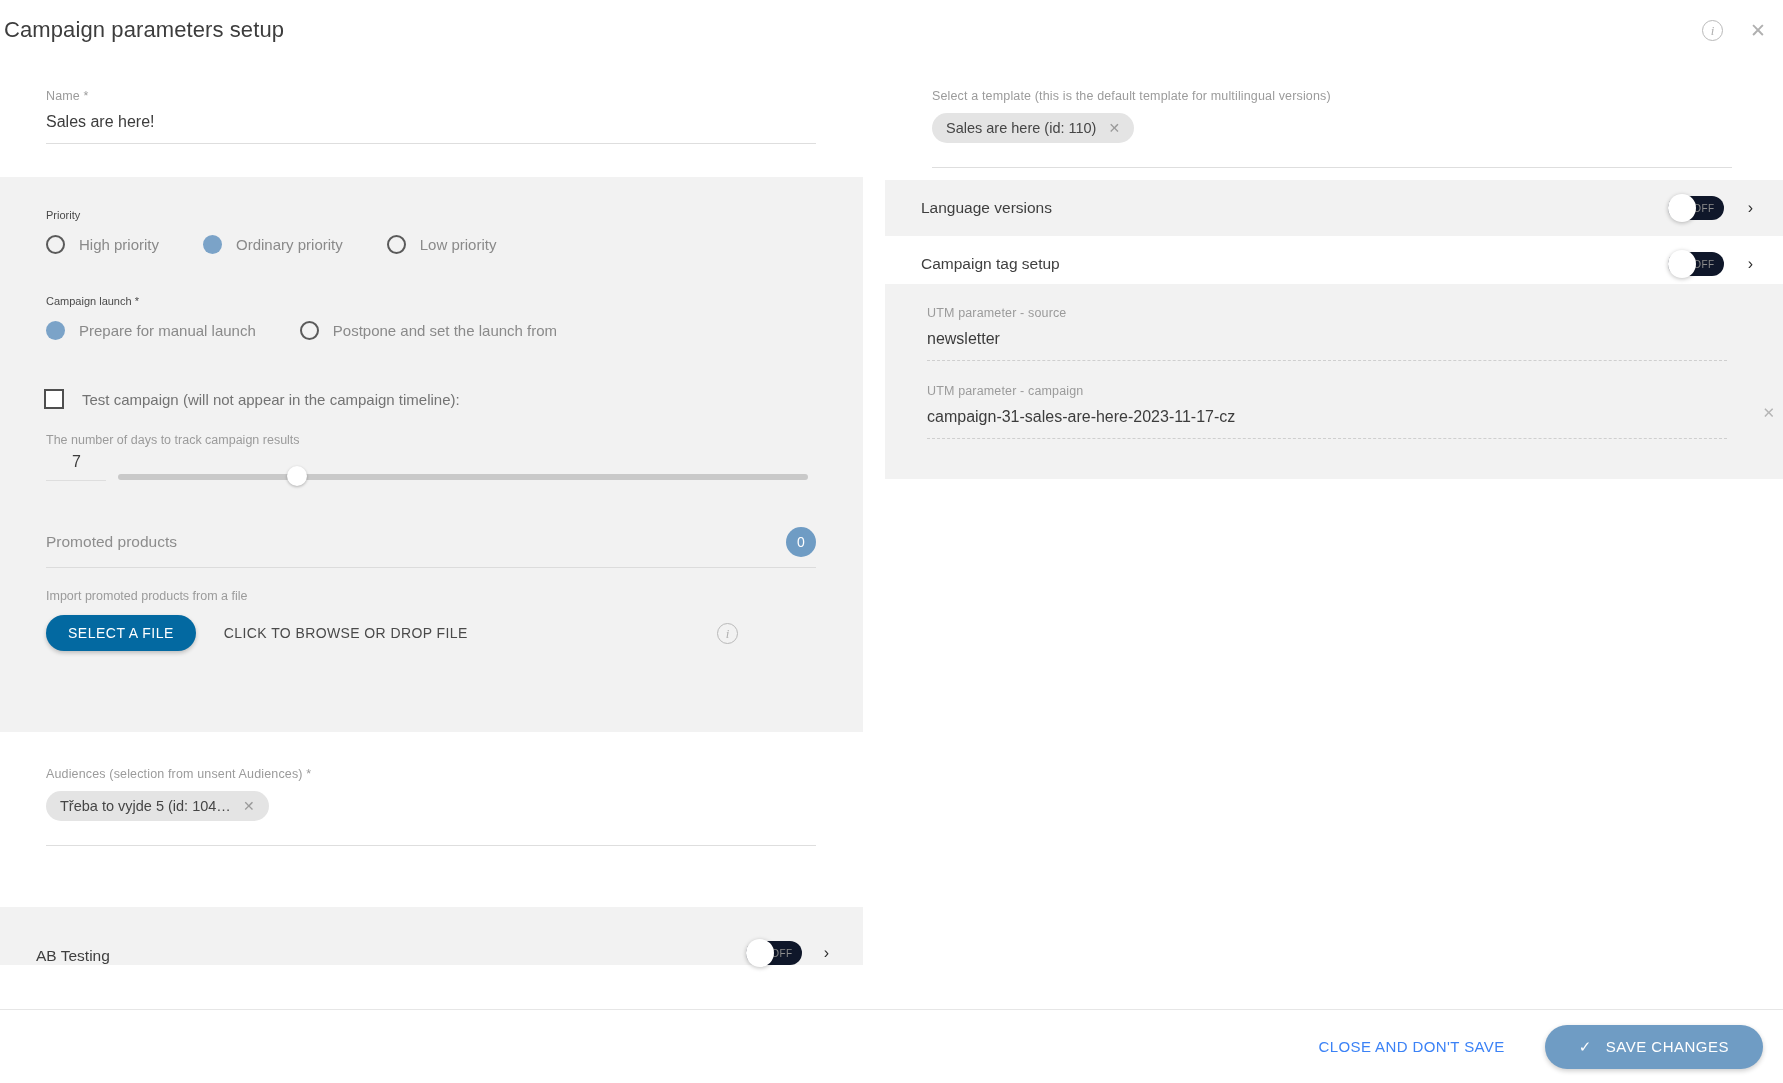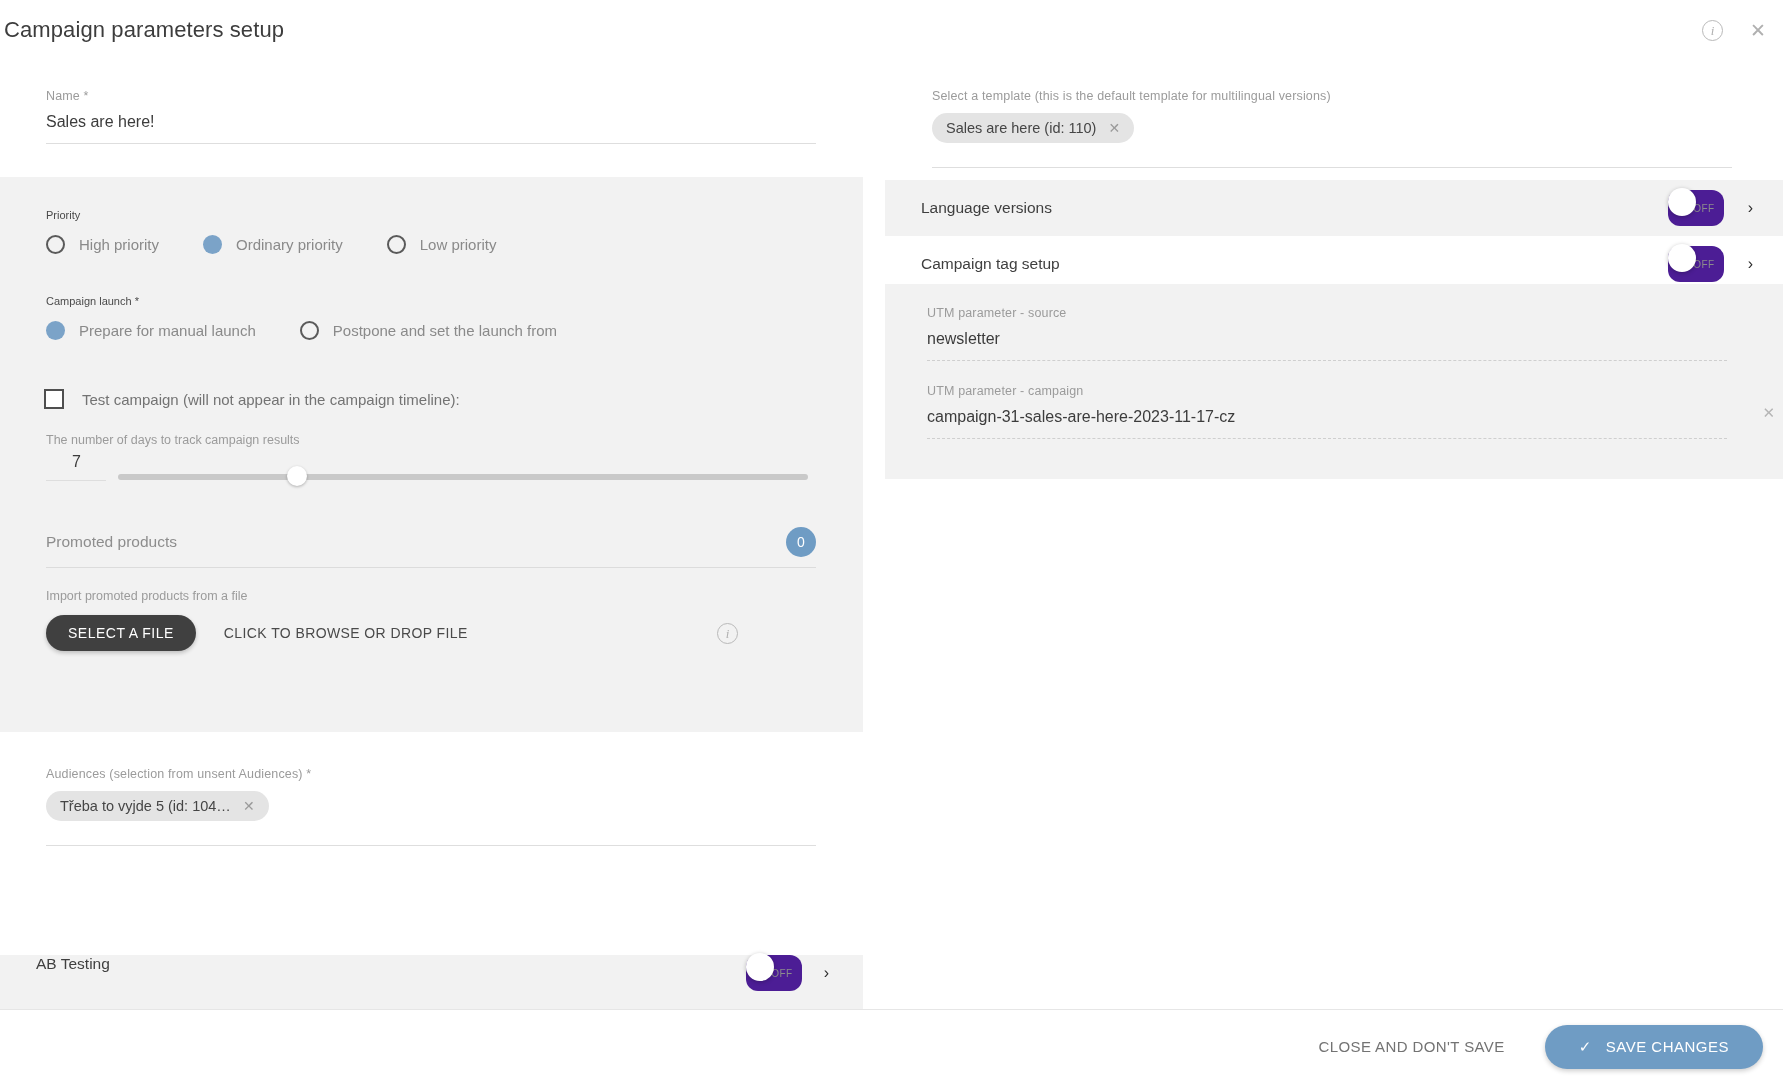--- a/index.html
+++ b/index.html
@@ -240,21 +240,21 @@
     display: flex; align-items: center; justify-content: center;
   }
 
   .import-caption {
     font-size: 12.5px;
     color: #9b9b9b;
     margin-bottom: 12px;
   }
   .upload-row { display: flex; align-items: center; }
   .btn-file {
-    background: #404040;
+    background: #0369a1;
     color: #ffffff;
     border: none;
     border-radius: 18px;
     height: 36px;
     padding: 0 22px;
     font-size: 14px;
     letter-spacing: .5px;
     font-family: "Liberation Sans", sans-serif;
     cursor: pointer;
     box-shadow: 0 2px 4px rgba(0,0,0,.22);
@@ -273,45 +273,45 @@
   
   .audiences-field {
     position: absolute;
     left: 46px; top: 705px;
     width: 770px;
   }
 
   
   .ab-bar {
     position: absolute;
-    left: 0; top: 893px;
+    left: 0; top: 845px;
     width: 863px; height: 58px;
     background: #f2f2f2;
     display: flex;
-    align-items: flex-start;
+    align-items: flex-end;
   }
   .ab-title {
     margin-left: 36px;
     font-size: 15.5px;
     color: #3f3f3f;
   }
   .ab-right {
     margin-left: auto;
     display: flex;
     align-items: center;
     gap: 22px;
     margin-right: 34px;
   }
 
   
   .toggle {
     position: relative;
-    width: 56px; height: 36px;
+    width: 56px; height: 24px;
     border-radius: 12px;
-    background: #4c1d95;
+    background: #0f172a;
     display: flex;
     align-items: center;
     justify-content: flex-end;
     cursor: pointer;
   }
   .toggle-text {
     font-size: 10px;
     color: #8c8c8c;
     letter-spacing: .5px;
     margin-right: 9px;
@@ -384,21 +384,21 @@
     justify-content: flex-end;
     padding-right: 20px;
     gap: 34px;
     background: #ffffff;
   }
   .btn-text {
     background: none;
     border: none;
     font-size: 15px;
     letter-spacing: .4px;
-    color: #737373;
+    color: #3b82f6;
     cursor: pointer;
     font-family: "Liberation Sans", sans-serif;
   }
   .btn-primary {
     background: #6f9cc4;
     color: #ffffff;
     border: none;
     border-radius: 22px;
     height: 44px;
     padding: 0 34px;

